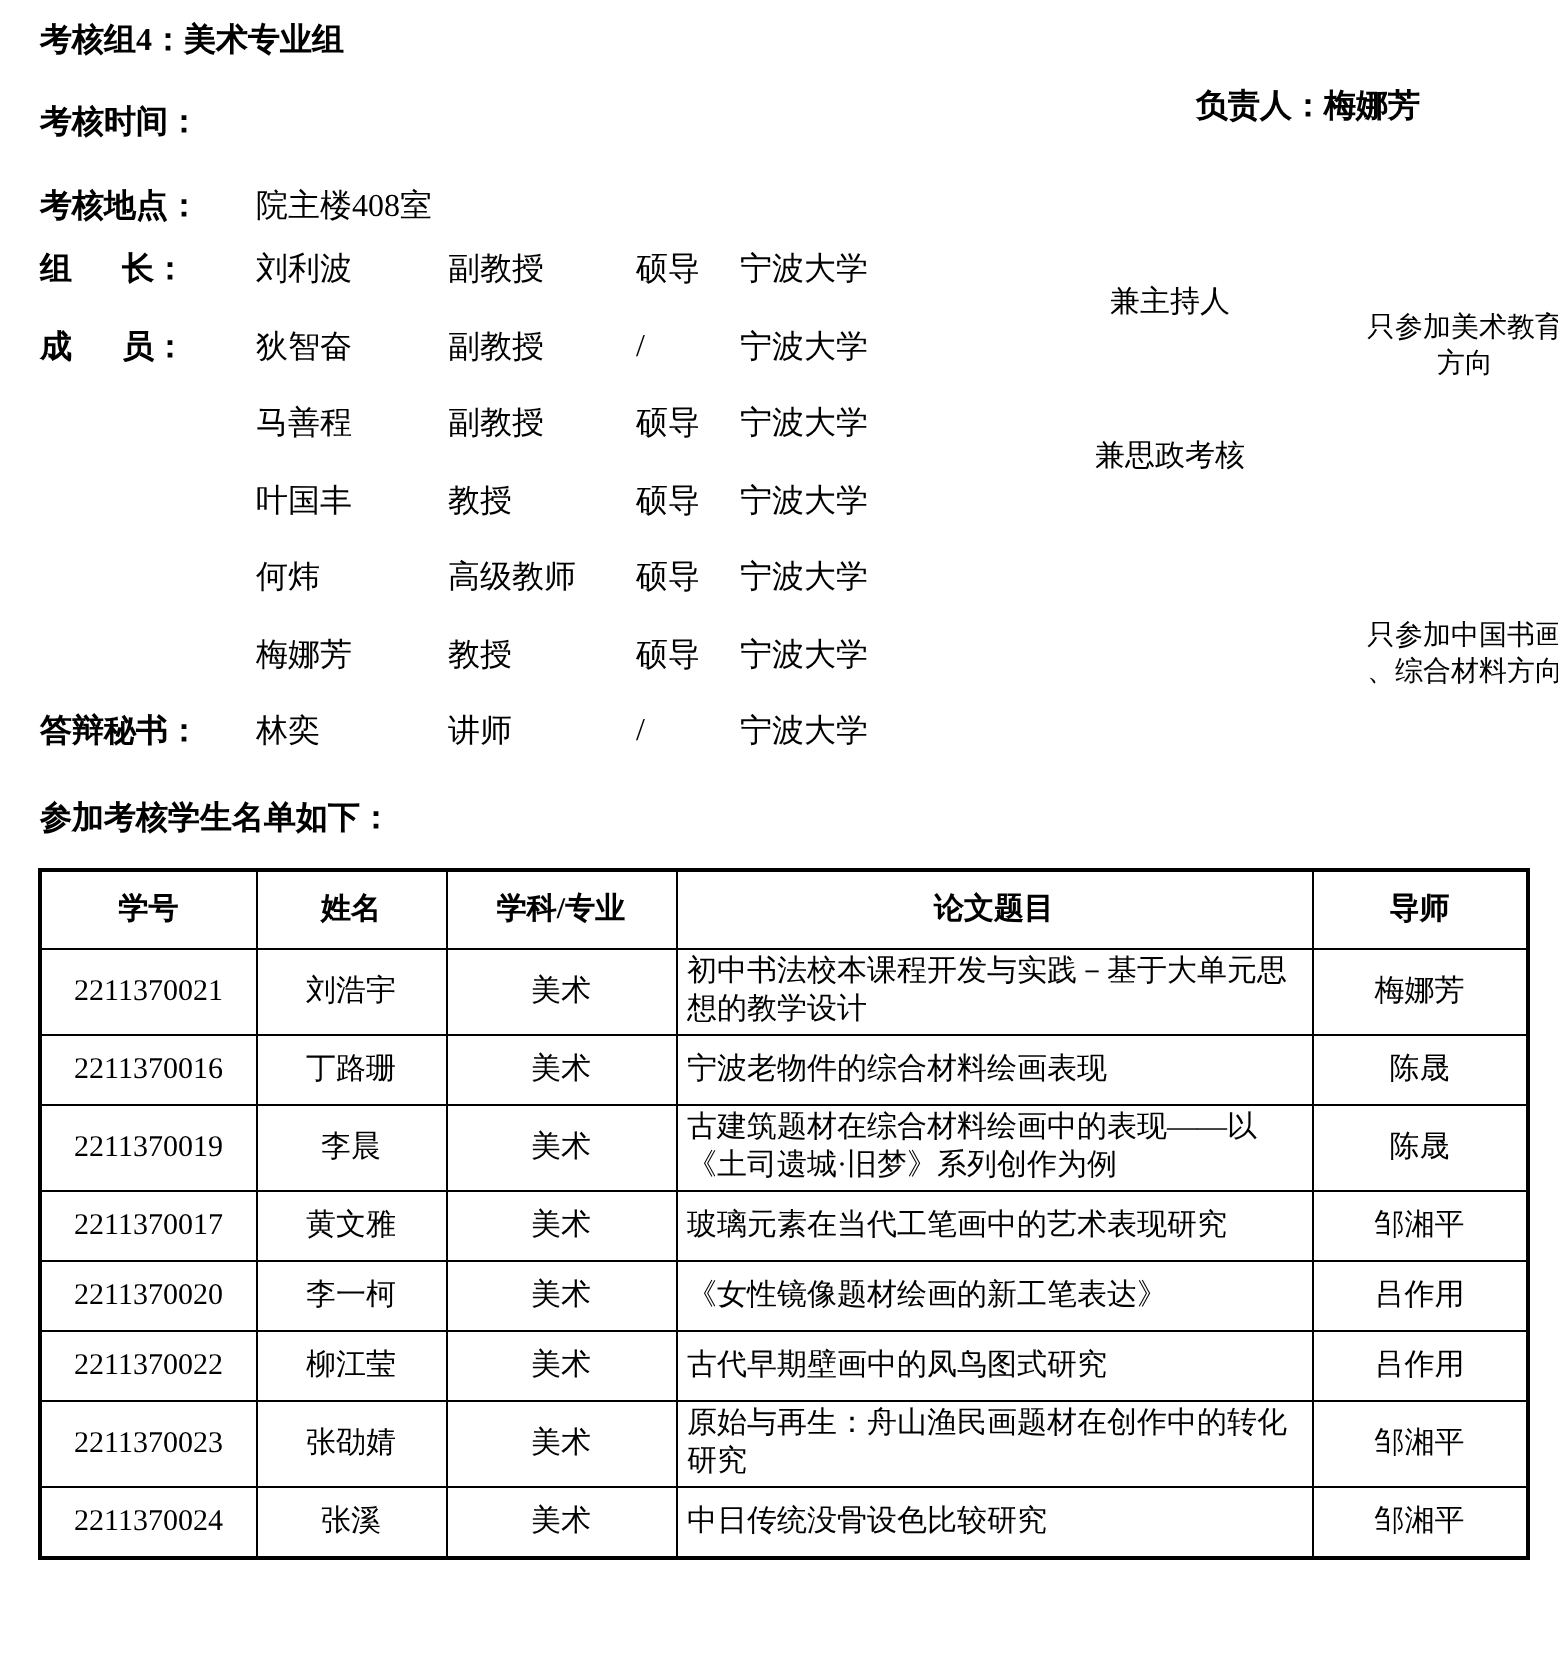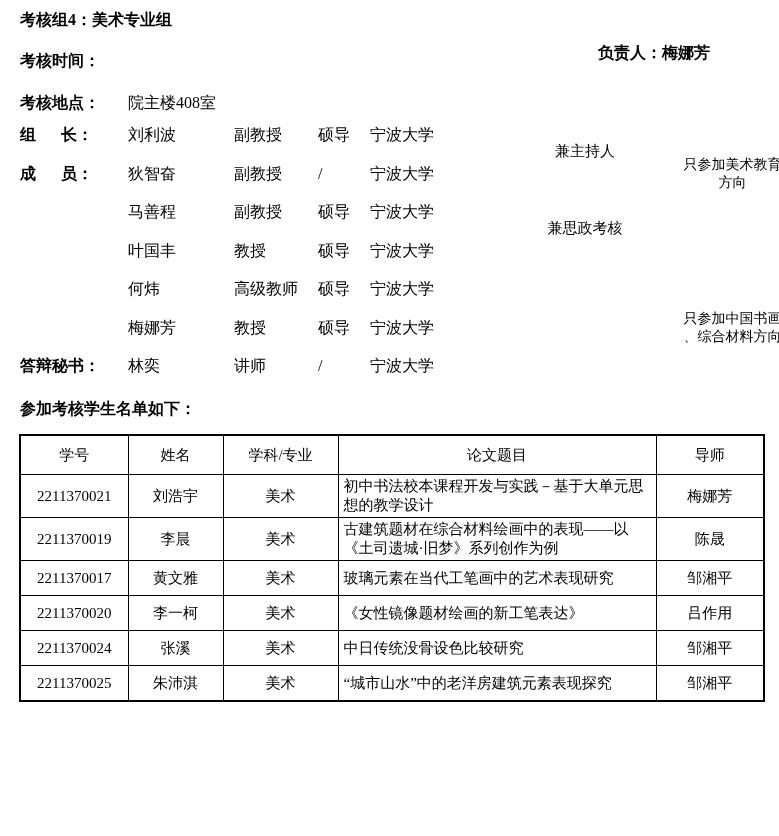--- a/index.html
+++ b/index.html
@@ -14,42 +14,42 @@
   }
   .abs{position:absolute;white-space:nowrap;}
   .bold{font-weight:bold;}
 
   
   .committee-row{position:absolute;left:0;width:779px;height:38px;}
   .committee-row > span{position:absolute;top:50%;transform:translateY(-50%);white-space:nowrap;}
   .c-label{left:20px;font-weight:bold;}
   .c-label.two{display:flex;justify-content:space-between;width:73px;}
   .c-name{left:128px;}
-  .c-title{left:234px;}
+  .c-title{left:224px;}
   .c-mentor{left:318px;width:56px;text-align:left;}
   .c-univ{left:370px;}
   .c-note1{left:510px;width:150px;text-align:center;font-size:15px;margin-top:16px;}
   .c-note2{left:669px;width:127px;text-align:center;font-size:14px;
            white-space:pre-line !important;line-height:18px;}
 
   
   table.students{
     position:absolute;left:19px;top:434px;
     width:744px;border-collapse:collapse;table-layout:fixed;
     border:2px solid #000;
   }
   table.students th, table.students td{
     border:1px solid #000;
     font-size:15px;
     text-align:center;
     padding:2px 3px;
     line-height:19px;
     overflow:hidden;
   }
-  table.students th{font-weight:normal;height:34px;}
+  table.students th{font-weight:bold;height:34px;}
   table.students td{height:30px;}
   table.students td.title-cell{text-align:left;padding-left:5px;padding-right:4px;white-space:normal;}
 </style>
 </head>
 <body>
 
 <div class="page">
 
   <div class="abs bold" style="left:20px;top:10px;">考核组4：美术专业组</div>
   <div class="abs bold" style="left:598px;top:10px;margin-top:33px;">负责人：梅娜芳</div>
@@ -140,20 +140,27 @@
     </thead>
     <tbody>
         <tr>
           <td>2211370021</td>
           <td>刘浩宇</td>
           <td>美术</td>
           <td class="title-cell">初中书法校本课程开发与实践－基于大单元思想的教学设计</td>
           <td>梅娜芳</td>
         </tr>
         <tr>
+          <td>2211370016</td>
+          <td>丁路珊</td>
+          <td>美术</td>
+          <td class="title-cell">宁波老物件的综合材料绘画表现</td>
+          <td>陈晟</td>
+        </tr>
+        <tr>
           <td>2211370019</td>
           <td>李晨</td>
           <td>美术</td>
           <td class="title-cell">古建筑题材在综合材料绘画中的表现——以《土司遗城·旧梦》系列创作为例</td>
           <td>陈晟</td>
         </tr>
         <tr>
           <td>2211370017</td>
           <td>黄文雅</td>
           <td>美术</td>
@@ -161,29 +168,36 @@
           <td>邹湘平</td>
         </tr>
         <tr>
           <td>2211370020</td>
           <td>李一柯</td>
           <td>美术</td>
           <td class="title-cell">《女性镜像题材绘画的新工笔表达》</td>
           <td>吕作用</td>
         </tr>
         <tr>
+          <td>2211370022</td>
+          <td>柳江莹</td>
+          <td>美术</td>
+          <td class="title-cell">古代早期壁画中的凤鸟图式研究</td>
+          <td>吕作用</td>
+        </tr>
+        <tr>
+          <td>2211370023</td>
+          <td>张劭婧</td>
+          <td>美术</td>
+          <td class="title-cell">原始与再生：舟山渔民画题材在创作中的转化研究</td>
+          <td>邹湘平</td>
+        </tr>
+        <tr>
           <td>2211370024</td>
           <td>张溪</td>
           <td>美术</td>
           <td class="title-cell">中日传统没骨设色比较研究</td>
           <td>邹湘平</td>
         </tr>
-        <tr>
-          <td>2211370025</td>
-          <td>朱沛淇</td>
-          <td>美术</td>
-          <td class="title-cell">“城市山水”中的老洋房建筑元素表现探究</td>
-          <td>邹湘平</td>
-        </tr>
       </tbody>
   </table>
 
 </div>
 
 </body></html>

